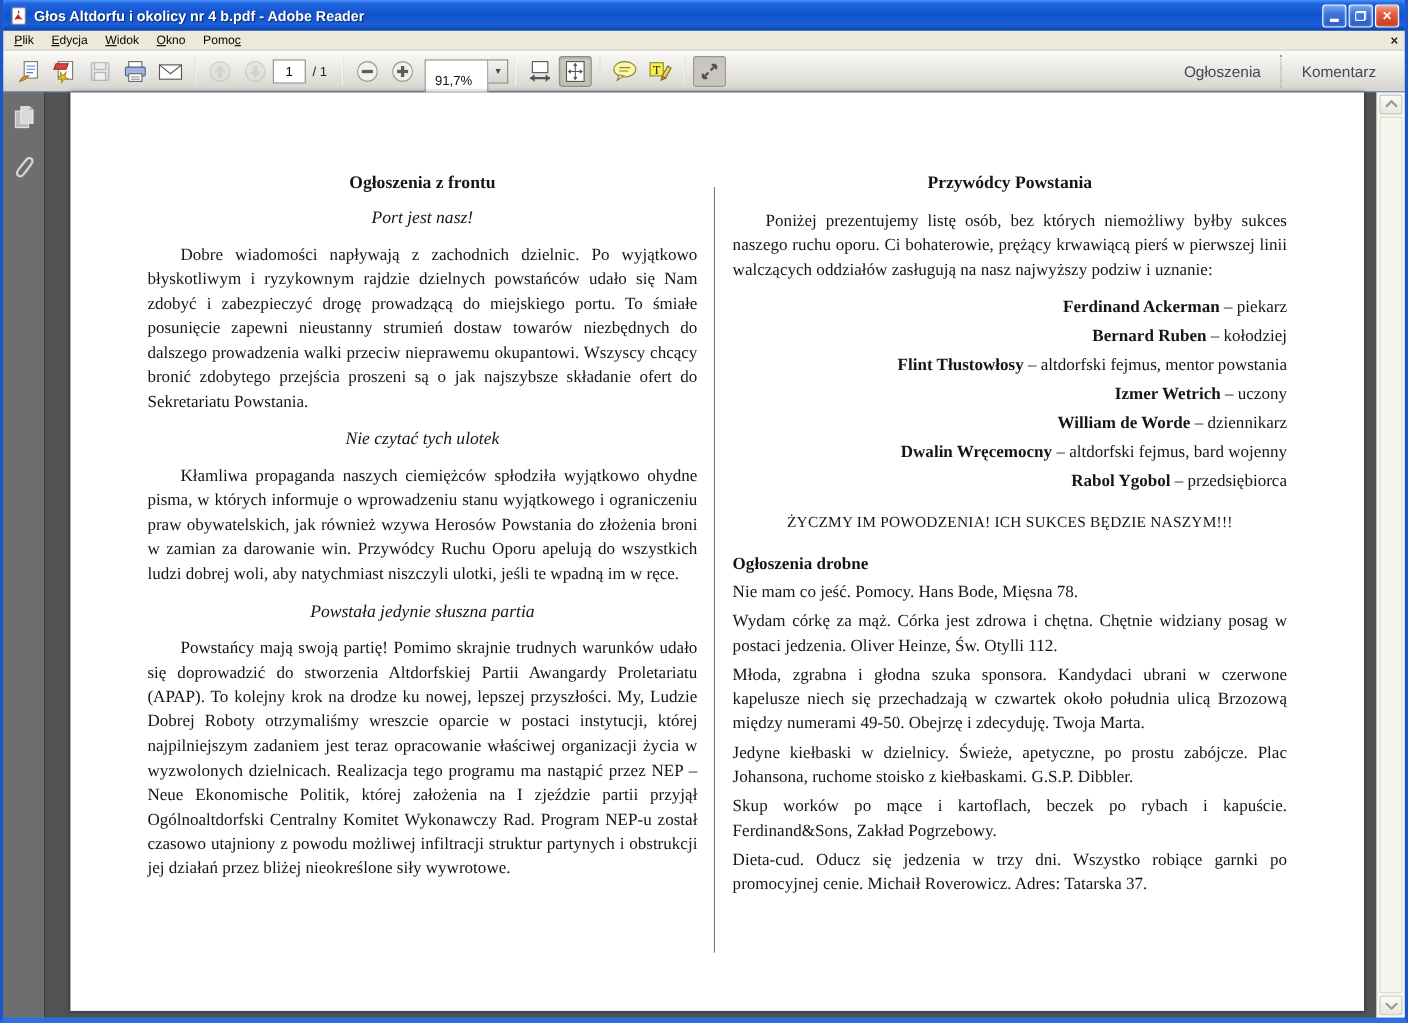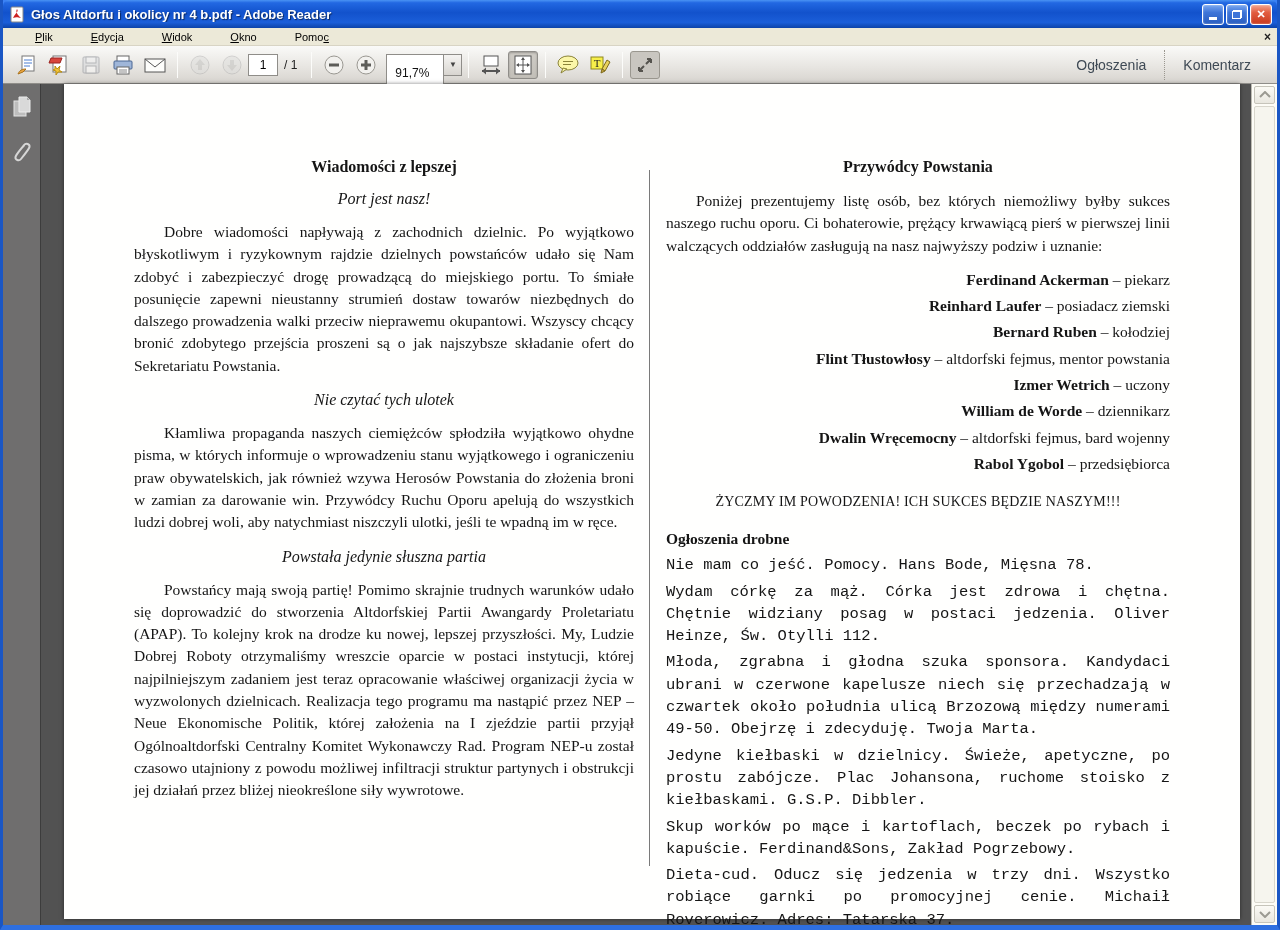--- a/index.html
+++ b/index.html
@@ -21,21 +21,21 @@
     background:linear-gradient(180deg,#7aa7ef 0%,#3d74d8 40%,#2a5dbf 100%); box-shadow:inset 0 0 2px rgba(255,255,255,.6); }
   .winbtn.close { background:linear-gradient(180deg,#f2a48e 0%,#e25d3f 40%,#c93a1e 100%); }
   .minglyph { display:block; width:8px; height:3px; background:#fff; margin-top:9px; }
   .restglyph { position:relative; width:10px; height:9px; }
   .restglyph:before { content:""; position:absolute; right:0; top:0; width:7px; height:6px; border:1px solid #fff; }
   .restglyph:after  { content:""; position:absolute; left:0; bottom:0; width:7px; height:6px; border:1px solid #fff; background:#3d74d8; }
 
   
   .menubar { height:18px; flex:0 0 18px; background:#ece9d8; display:flex; align-items:center; padding-left:2px;
     font-size:11px; color:#000; border-bottom:1px solid #d8d4c4; }
-  .menu-item { padding:2px 8px; cursor:default;margin-left:22px; }
+  .menu-item { padding:2px 8px; cursor:default; }
   .menu-item u { text-decoration:underline; }
   .menubar .doc-close { margin-left:auto; margin-right:6px; font-size:12px; font-weight:bold; color:#222; cursor:default; }
 
   
   .toolbar { height:38px; flex:0 0 38px; background:linear-gradient(180deg,#fafaf8 0%,#e8e6e2 55%,#d7d4cf 100%);
     border-bottom:1px solid #8f8d89; display:flex; align-items:center; padding:0 8px; }
   .tbtn { width:30px; height:28px; display:flex; align-items:center; justify-content:center; border:1px solid transparent;
     border-radius:3px; margin:0 1px; cursor:default; }
   .tbtn.disabled { opacity:.45; filter:grayscale(60%); }
   .tbtn.active { background:linear-gradient(180deg,#cfccc6,#c2bfb8); border:1px solid #8f8d89; box-shadow:inset 0 1px 2px rgba(0,0,0,.25); }
@@ -66,21 +66,21 @@
   .col.right { width:504px; }
   .col-divider { width:1px; background:#7a7a7a; margin:12px 16px 0 15px; height:696px; }
 
   .doc-h1 { font-weight:bold; font-size:16px; text-align:center; margin-bottom:14px; }
   .doc-sub { font-style:italic; font-size:16px; text-align:center; margin:14px 0 13px; }
   .doc-p { font-size:15.5px; line-height:22.3px; text-align:justify; text-indent:30px; }
   .leader-row { font-size:15.5px; line-height:26.3px;text-align:right; }
   .leader-row b { font-weight:bold; }
   .slogan { font-size:14px; text-align:center; margin:17px 0 20px; letter-spacing:.2px; }
   .ads-title { font-weight:bold; font-size:15.5px; margin-bottom:6px; }
-  .ad-p { font-size:15.5px; line-height:22.3px; text-align:justify; margin-bottom:4px;font-family:Liberation Mono, monospace; }
+  .ad-p { font-size:15.5px; line-height:22.3px; text-align:justify; margin-bottom:4px; }
 
   
   .scrollbar { flex:0 0 26px; background:#fdfcf6; border-left:1px solid #bdbbb2; display:flex; flex-direction:column; }
   .scroll-btn { height:18px; margin:2px 2px; border:1px solid #c6c4ba; border-radius:2px;
     background:linear-gradient(180deg,#fbfaf5,#e9e7df); display:flex; align-items:center; justify-content:center; }
   .scroll-track { flex:1 1 auto; margin:0 2px; }
   .scroll-thumb { height:100%; border:1px solid #d8d6cc; border-radius:2px; background:#f6f5ee; }
 </style>
 </head>
 <body>
@@ -256,38 +256,37 @@
           <path d="M7 14 L14 5 C16 2.5 20 4 19.5 7 C19.3 8.3 13 16.5 11 19 C9 21.5 5 20 5.5 17 C6 14.5 12 7.5 14 5.5" fill="none" stroke="#d6d6d6" stroke-width="2" stroke-linecap="round"></path>
         </svg>
       </div>
     </div>
 
     <div class="canvas">
       <div class="page">
         <div class="page-inner">
 
           <div class="col">
-            <div class="doc-h1">Wiadomości z lepszej</div>
+            <div class="doc-h1">Ogłoszenia z frontu</div>
             <div id="left-sections">
                 <div class="doc-sub">Port jest nasz!</div>
                 <div class="doc-p">Dobre wiadomości napływają z zachodnich dzielnic. Po wyjątkowo błyskotliwym i ryzykownym rajdzie dzielnych powstańców udało się Nam zdobyć i zabezpieczyć drogę prowadzącą do miejskiego portu. To śmiałe posunięcie zapewni nieustanny strumień dostaw towarów niezbędnych do dalszego prowadzenia walki przeciw nieprawemu okupantowi. Wszyscy chcący bronić zdobytego przejścia proszeni są o jak najszybsze składanie ofert do Sekretariatu Powstania.</div>
                 <div class="doc-sub">Nie czytać tych ulotek</div>
                 <div class="doc-p">Kłamliwa propaganda naszych ciemiężców spłodziła wyjątkowo ohydne pisma, w których informuje o wprowadzeniu stanu wyjątkowego i ograniczeniu praw obywatelskich, jak również wzywa Herosów Powstania do złożenia broni w zamian za darowanie win. Przywódcy Ruchu Oporu apelują do wszystkich ludzi dobrej woli, aby natychmiast niszczyli ulotki, jeśli te wpadną im w ręce.</div>
                 <div class="doc-sub">Powstała jedynie słuszna partia</div>
                 <div class="doc-p">Powstańcy mają swoją partię! Pomimo skrajnie trudnych warunków udało się doprowadzić do stworzenia Altdorfskiej Partii Awangardy Proletariatu (APAP). To kolejny krok na drodze ku nowej, lepszej przyszłości. My, Ludzie Dobrej Roboty otrzymaliśmy wreszcie oparcie w postaci instytucji, której najpilniejszym zadaniem jest teraz opracowanie właściwej organizacji życia w wyzwolonych dzielnicach. Realizacja tego programu ma nastąpić przez NEP – Neue Ekonomische Politik, której założenia na I zjeździe partii przyjął Ogólnoaltdorfski Centralny Komitet Wykonawczy Rad. Program NEP-u został czasowo utajniony z powodu możliwej infiltracji struktur partynych i obstrukcji jej działań przez bliżej nieokreślone siły wywrotowe.</div>
               </div>
           </div>
           <div class="col-divider"></div>
 
           <div class="col right">
             <div class="doc-h1">Przywódcy Powstania</div>
             <div class="doc-p" style="margin-bottom:10px;">Poniżej prezentujemy listę osób, bez których niemożliwy byłby sukces naszego ruchu oporu. Ci bohaterowie, prężący krwawiącą pierś w pierwszej linii walczących oddziałów zasługują na nasz najwyższy podziw i uznanie:</div>
             <div id="leaders-list">
                 <div class="leader-row"><b>Ferdinand Ackerman</b> – piekarz</div>
-                <div class="leader-row"><b>Reinhard Laufer</b> – posiadacz ziemski</div>
                 <div class="leader-row"><b>Bernard Ruben</b> – kołodziej</div>
                 <div class="leader-row"><b>Flint Tłustowłosy</b> – altdorfski fejmus, mentor powstania</div>
                 <div class="leader-row"><b>Izmer Wetrich</b> – uczony</div>
                 <div class="leader-row"><b>William de Worde</b> – dziennikarz</div>
                 <div class="leader-row"><b>Dwalin Wręcemocny</b> – altdorfski fejmus, bard wojenny</div>
                 <div class="leader-row"><b>Rabol Ygobol</b> – przedsiębiorca</div>
               </div>
             <div class="slogan">ŻYCZMY IM POWODZENIA! ICH SUKCES BĘDZIE NASZYM!!!</div>
             <div class="ads-title">Ogłoszenia drobne</div>
             <div id="ads-list">

